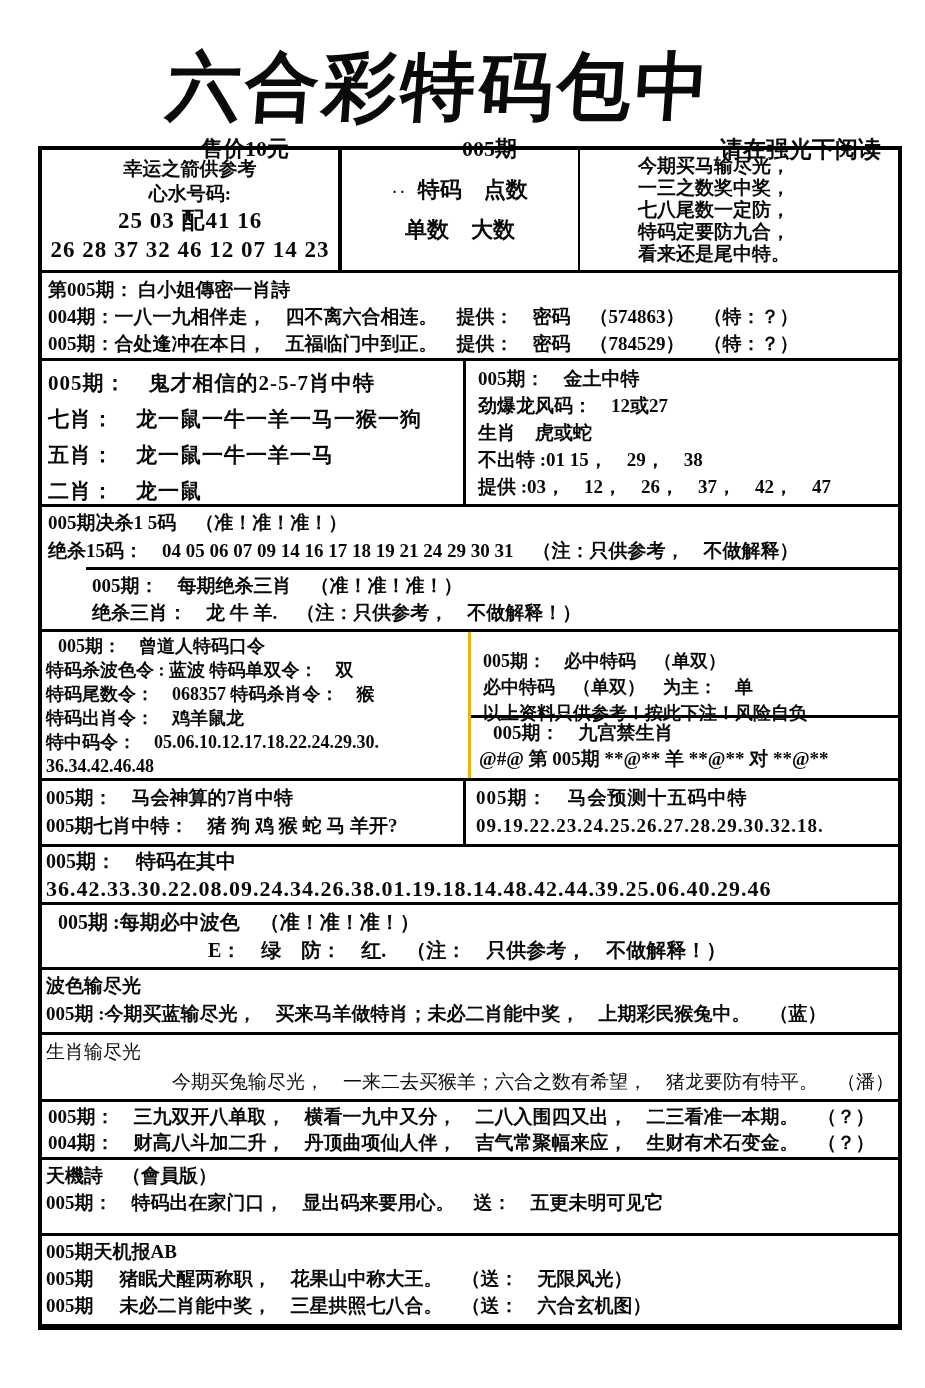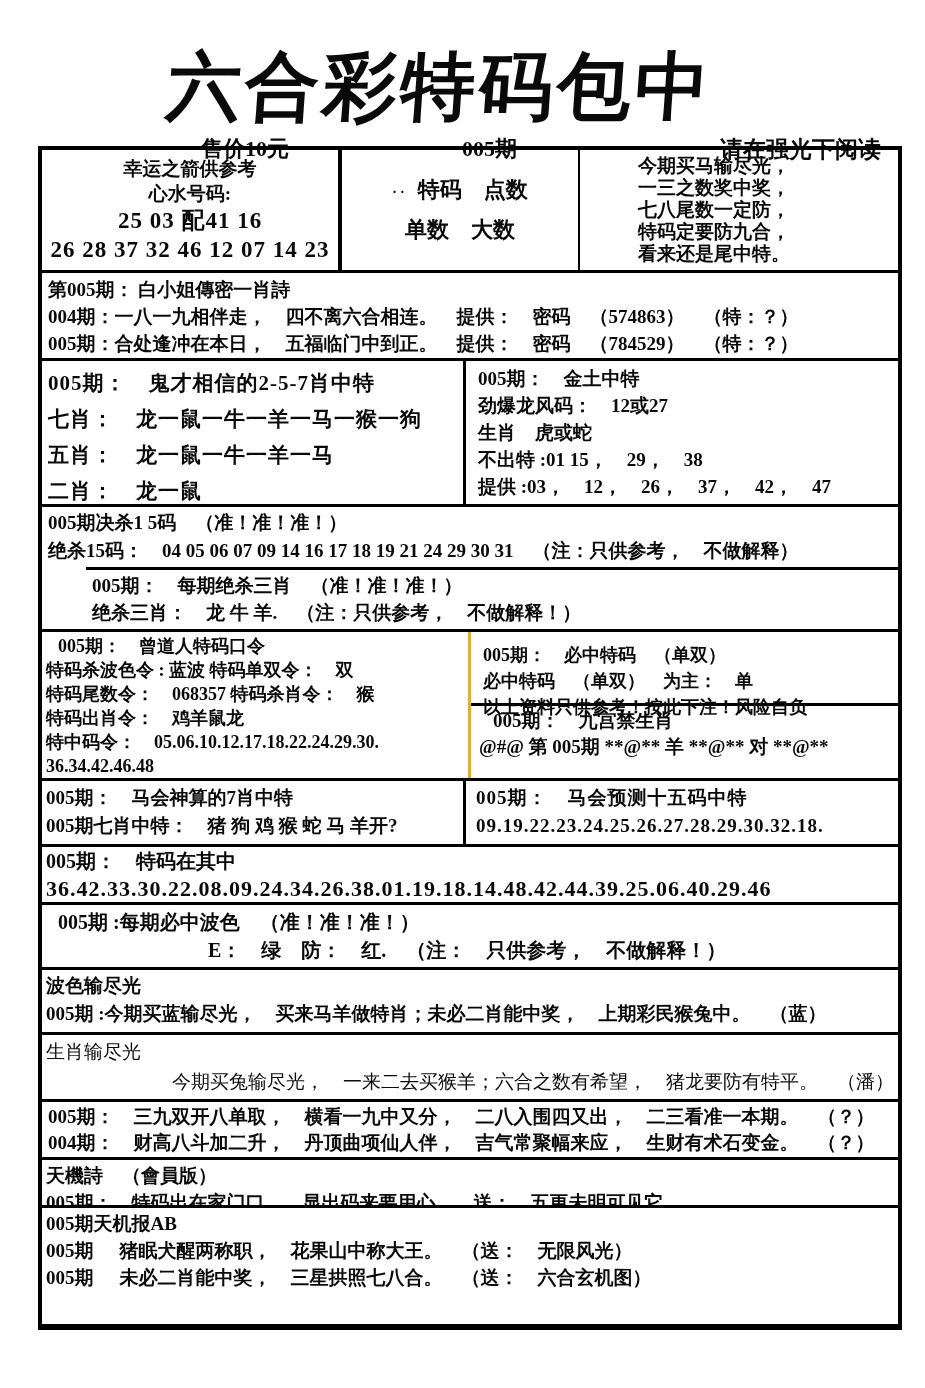--- a/index.html
+++ b/index.html
@@ -41,21 +41,21 @@
   .s3 .right .ln{font-size:19px;font-weight:700;line-height:27px;}
   
   .s4{height:63px;padding:2px 6px;font-size:19px;font-weight:700;line-height:28px;}
   .s5{height:62px;padding:2px 6px;font-size:19px;font-weight:700;line-height:27px;margin-left:44px;}
   
   .s6{height:149px;}
   .s6 .left{width:429px;border-right:3px solid #eab308;box-sizing:border-box;padding:2px 0 0 4px;}
   .s6 .left .ln{font-size:18px;font-weight:700;line-height:24px;}
   .s6 .left .t{padding-left:12px;}
   .s6 .right{flex:1;display:flex;flex-direction:column;}
-  .s6 .rt{height:74px;border-bottom:3px solid #000;box-sizing:border-box;padding:10px 0 0 12px;
+  .s6 .rt{height:86px;border-bottom:3px solid #000;box-sizing:border-box;padding:16px 0 0 12px;
           font-size:18px;font-weight:700;line-height:26px;}
   .s6 .rb{flex:1;padding:2px 0 0 8px;font-size:19px;font-weight:700;line-height:26px;}
   .s6 .rb .t{padding-left:14px;}
   
   .s7{height:66px;}
   .s7 .left{width:424px;border-right:3px solid #000;box-sizing:border-box;padding:3px 0 0 4px;}
   .s7 .left .ln{font-size:19px;font-weight:700;line-height:28px;}
   .s7 .right{flex:1;padding:3px 0 0 10px;}
   .s7 .right .ln{font-size:19px;font-weight:700;line-height:28px;letter-spacing:1px;}
   
@@ -63,21 +63,21 @@
   .s8 .nums{font-size:22px;letter-spacing:1px;}
   
   .s9{height:65px;padding:3px 6px 0 16px;font-size:20px;font-weight:700;line-height:28px;}
   .s9 .ind{padding-left:150px;}
   .s10{height:65px;padding:2px 6px 0 4px;font-size:19px;font-weight:700;line-height:28px;}
   .s11{height:67px;padding:2px 6px 0 4px;font-size:19px;font-weight:400;line-height:30px;}
   .s11 .ind{padding-left:126px;}
   
   .s12{height:58px;padding:2px 6px 0 6px;font-size:19px;font-weight:700;line-height:26px;}
   
-  .s13{height:48px;padding:2px 6px 0 4px;font-size:19px;font-weight:700;line-height:27px;}
+  .s13{height:76px;padding:2px 6px 0 4px;font-size:19px;font-weight:700;line-height:27px;}
   
   .s14{flex:1;padding:2px 6px 0 4px;font-size:19px;font-weight:700;line-height:27px;}
   .gap2{display:inline-block;width:26px;}
 </style>
 </head>
 <body>
 
 <div class="page">
 
   <div class="title">六合彩特码包中</div>

